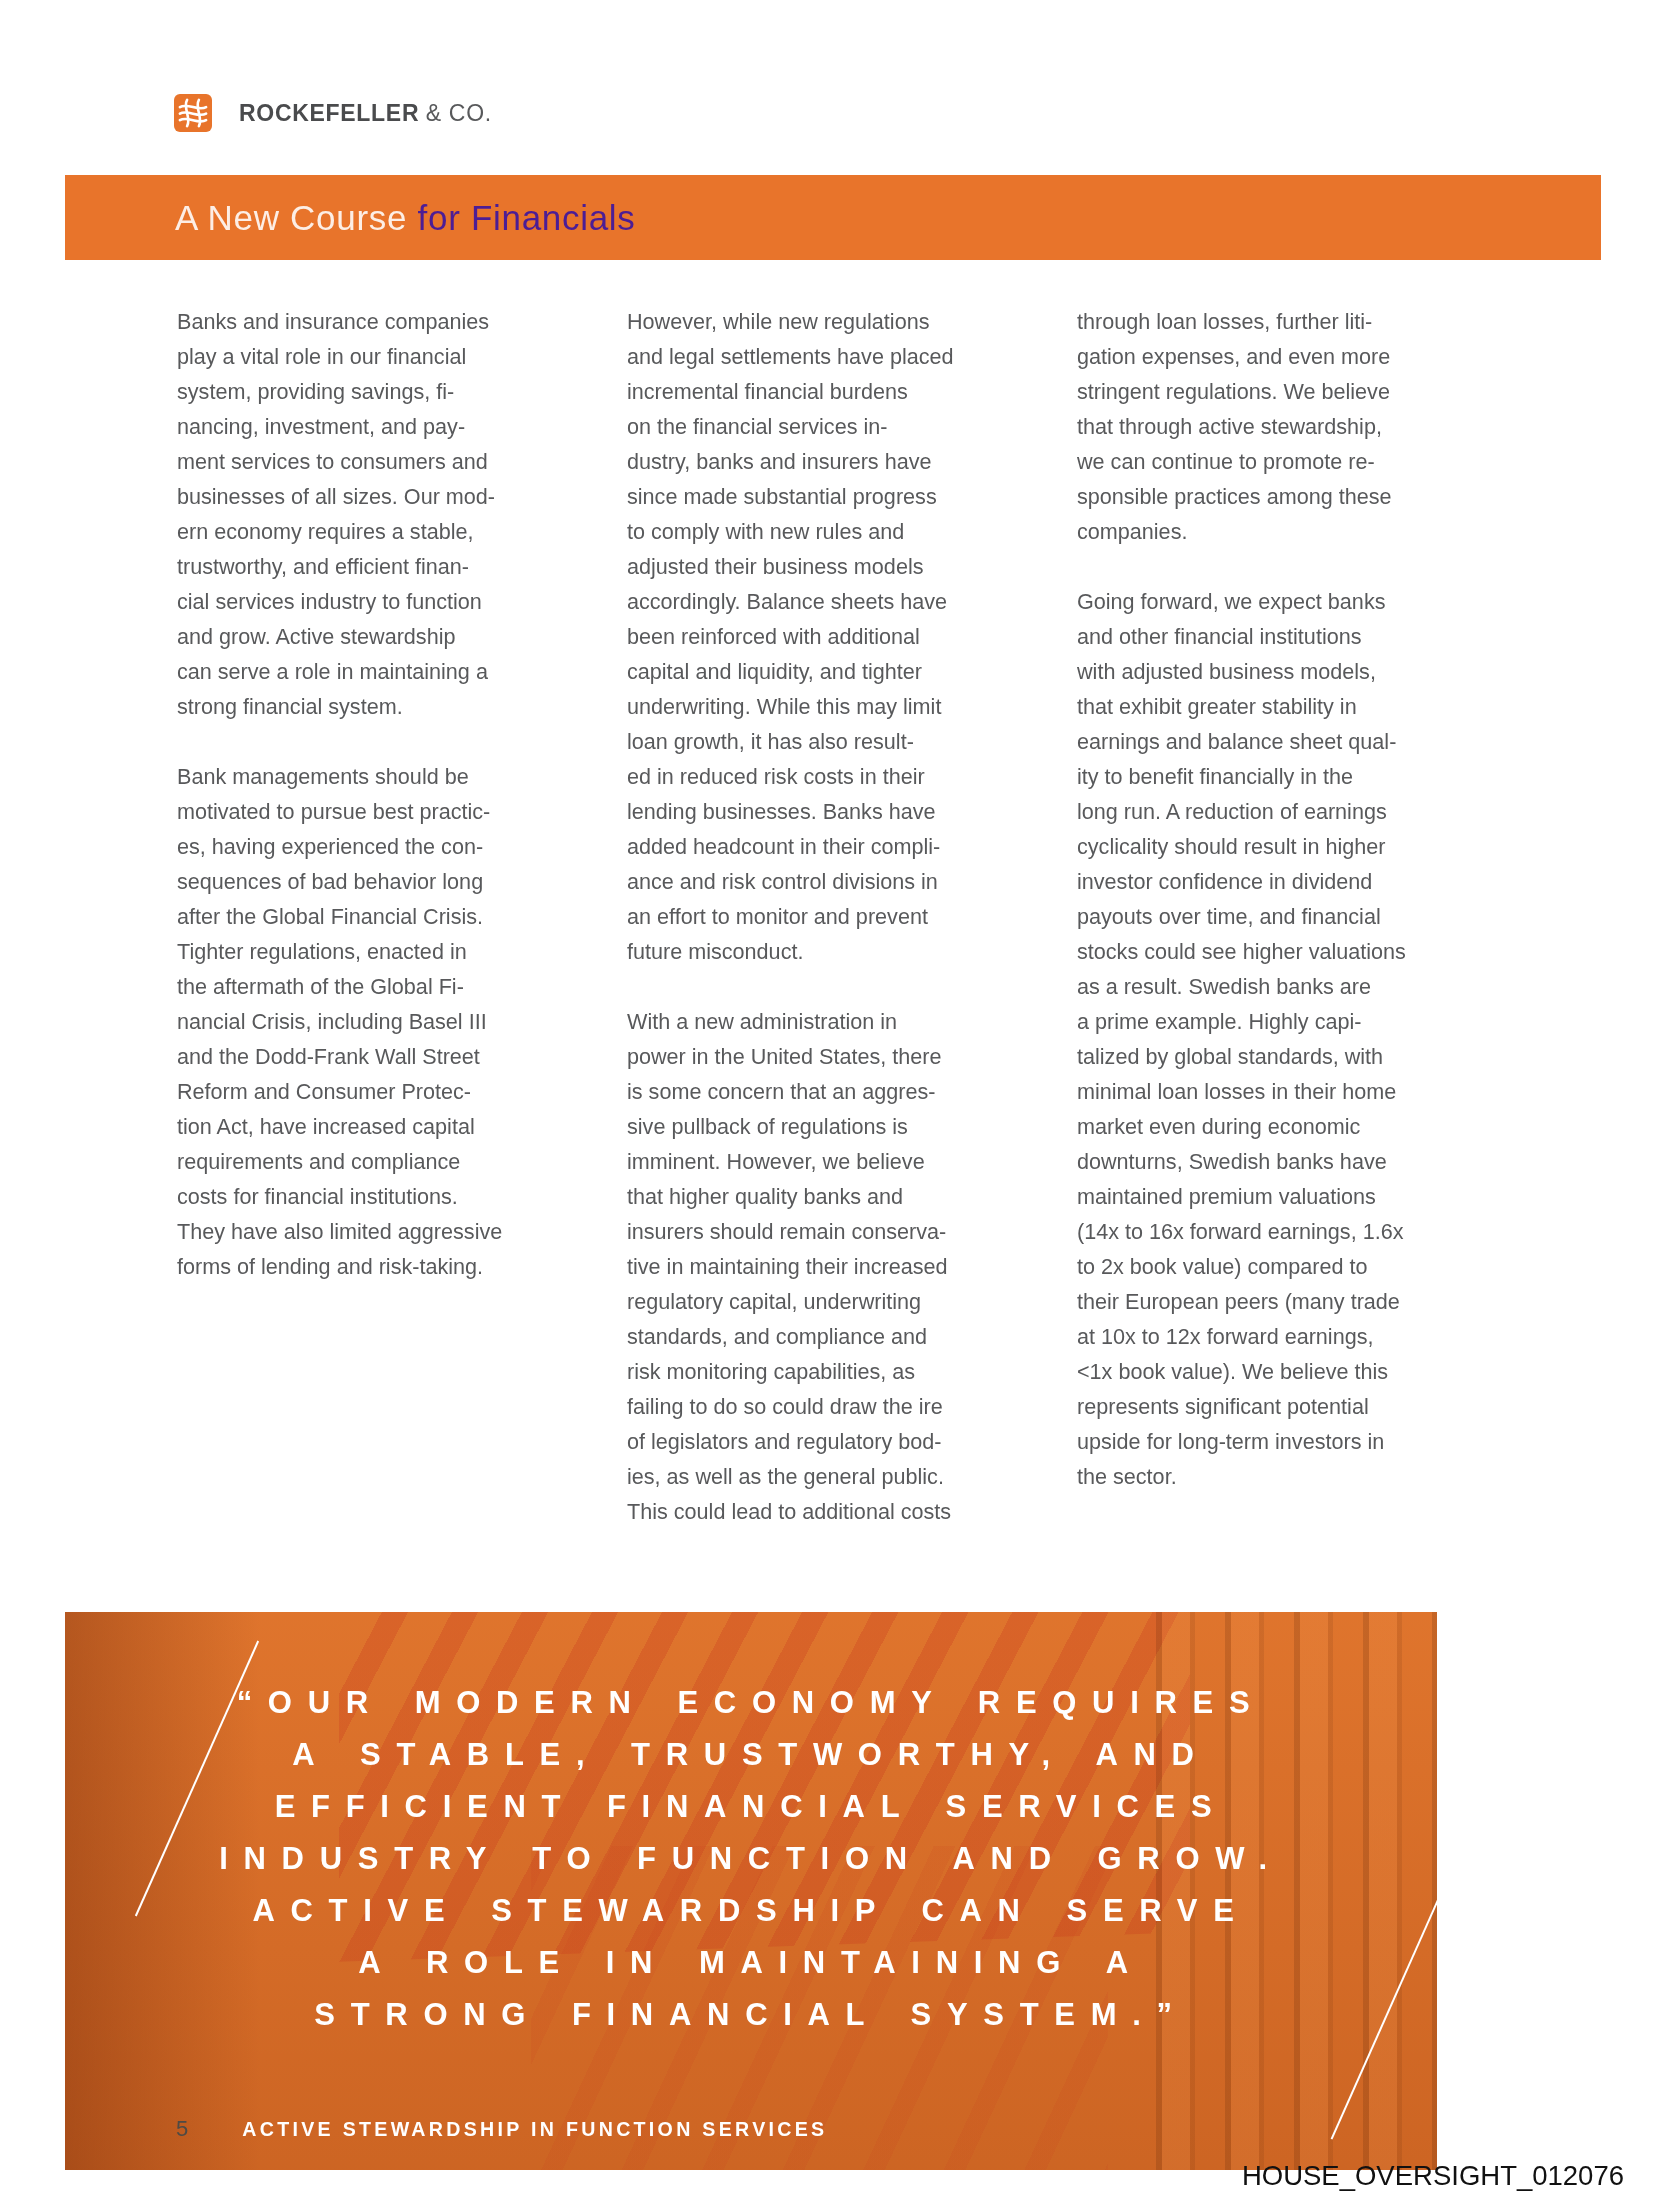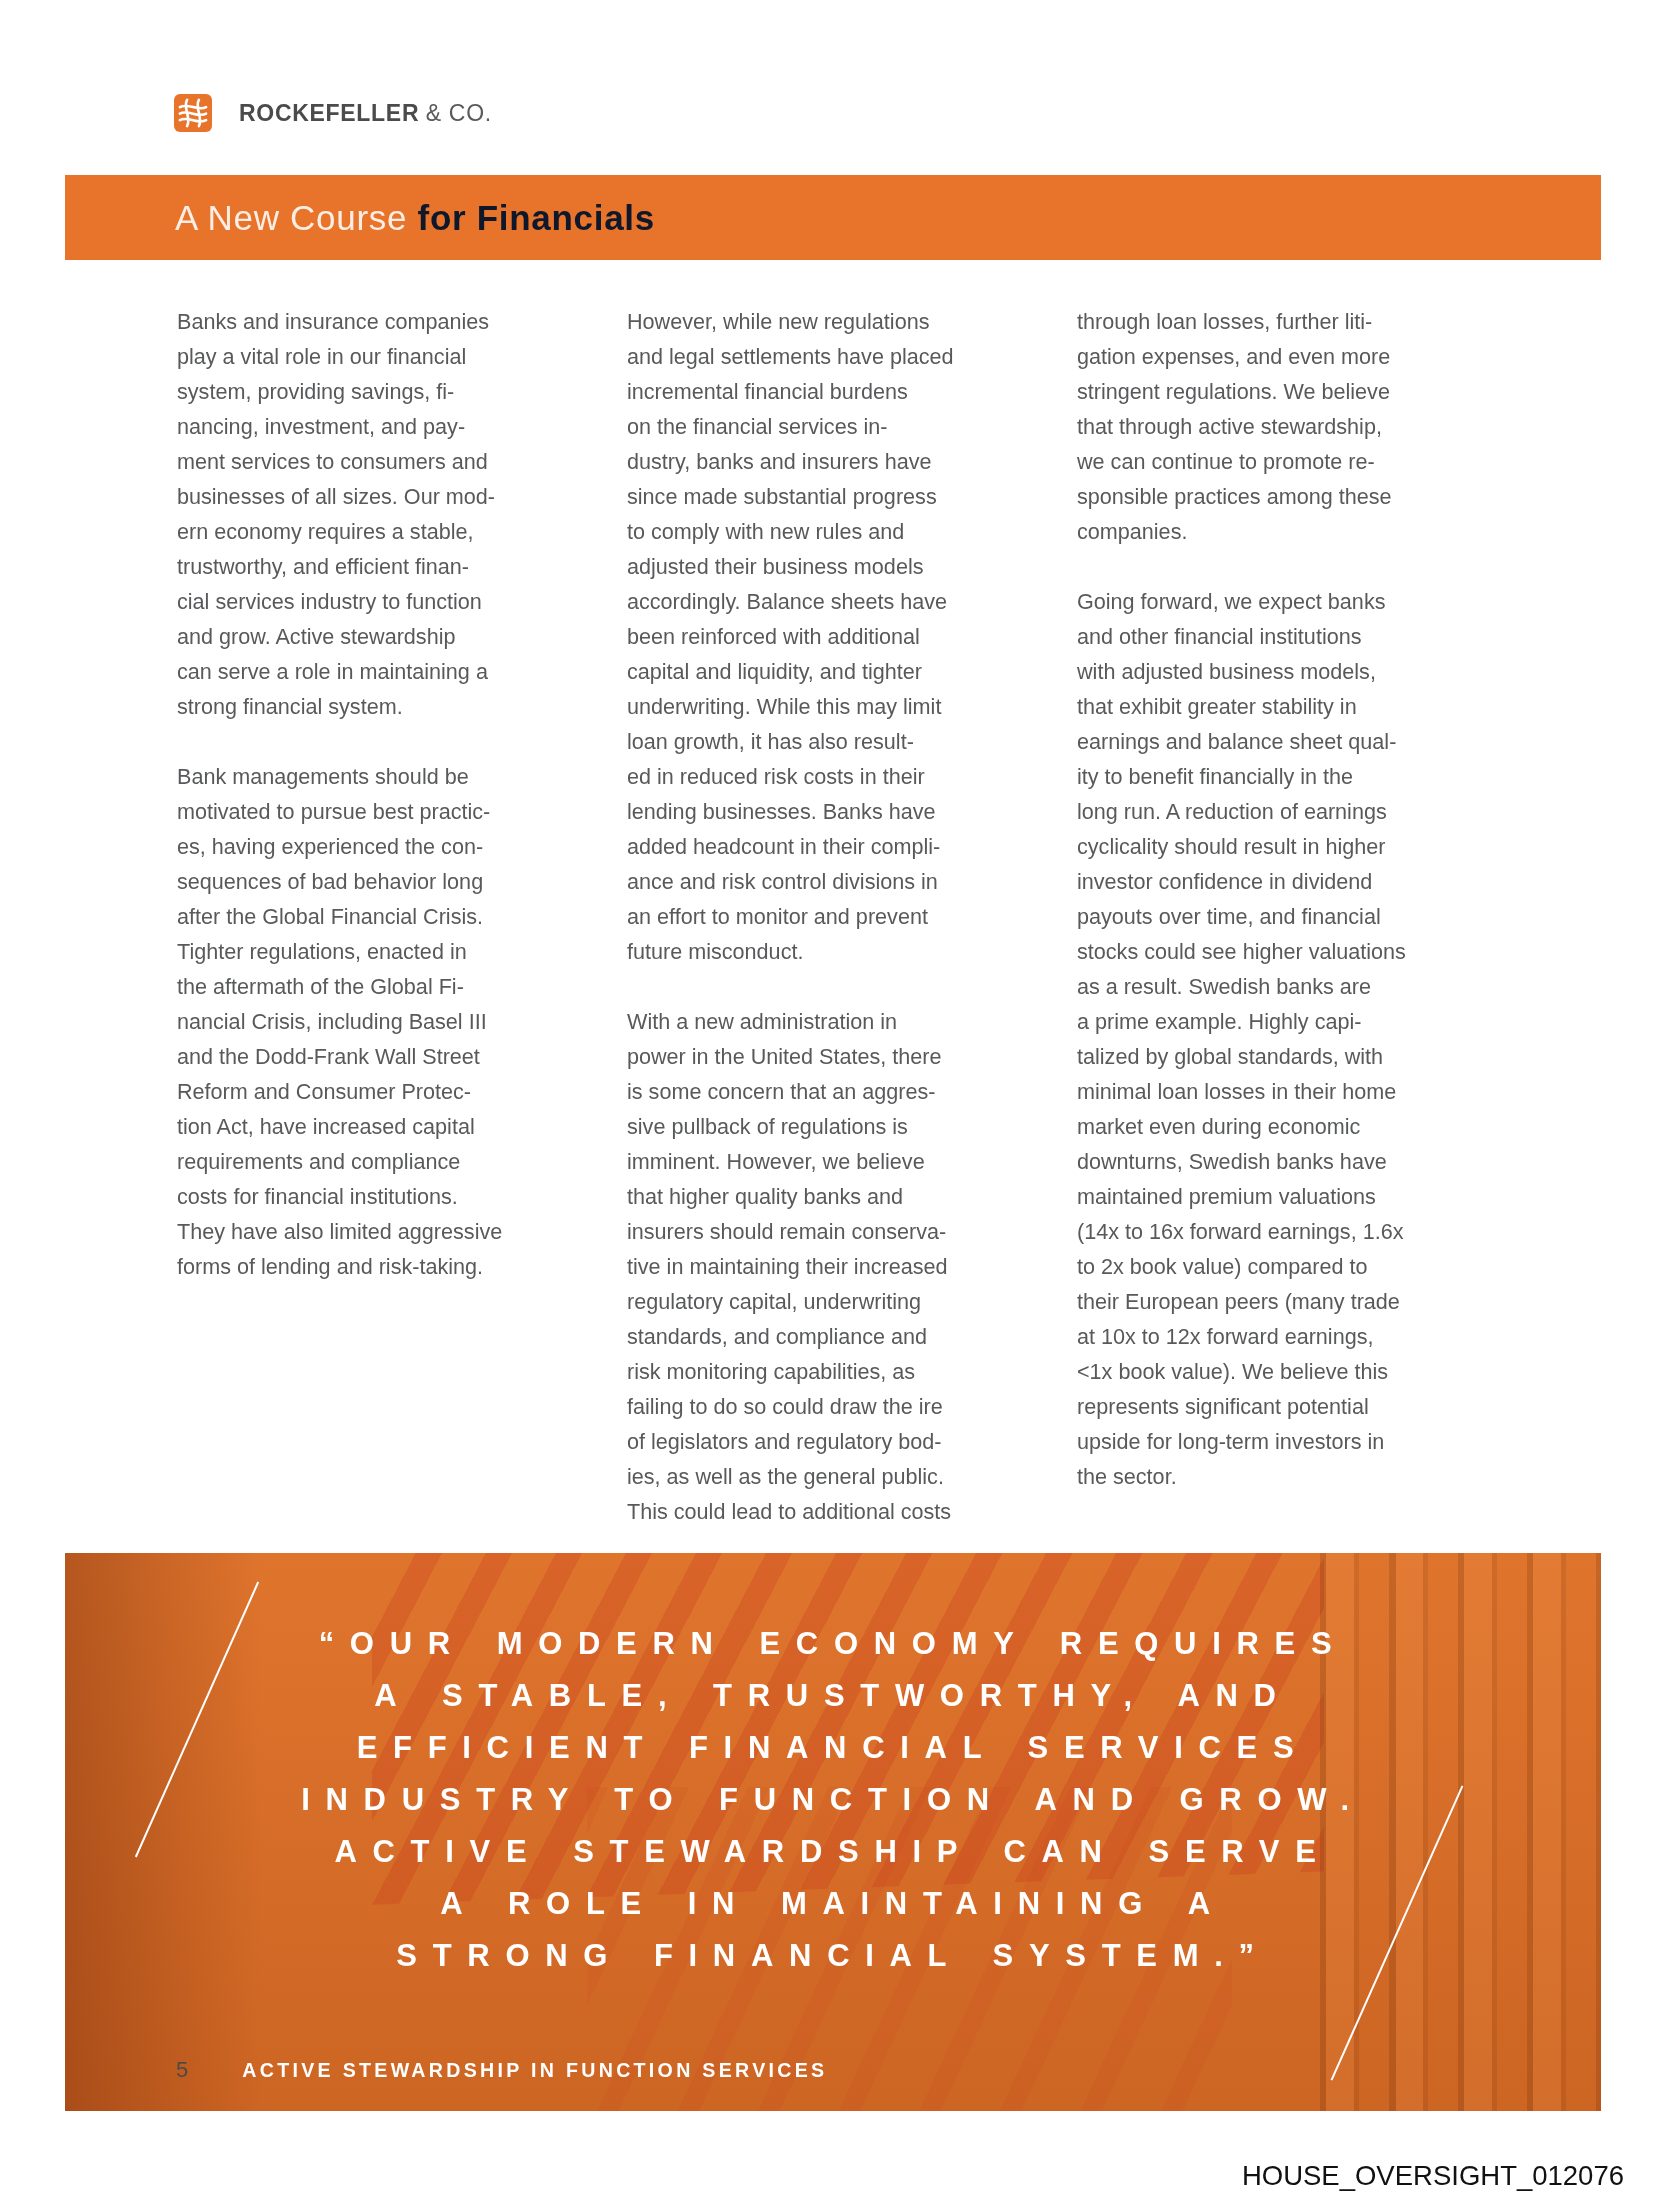--- a/index.html
+++ b/index.html
@@ -26,36 +26,36 @@
   
   .title-bar {
     position: absolute; left: 65px; top: 175px;
     width: 1536px; height: 85px;
     background: #E8742B;
     display: flex; align-items: center;
     padding-left: 110px; box-sizing: border-box;
   }
   .page-title { margin: 0; font-size: 35px; font-weight: 400; letter-spacing: 0.7px; }
   .title-light { color: rgba(255,255,255,0.88); font-weight: 400; }
-  .title-bold  { color: #0f172a; font-weight: 700; margin-left: 10.5px; margin-top: 7px; }
+  .title-bold  { color: #4c1d95; font-weight: 400; margin-left: 10.5px; margin-top: 7px; }
 
   
   .columns {
     position: absolute; left: 177px; top: 304px;
     width: 1316px;
     display: flex; gap: 38px;
   }
   .col { width: 412px; font-size: 21.6px; line-height: 35px; color: #58595B; }
   .col p { margin: 0 0 35px 0; white-space: pre-line; }
   .col p:last-child { margin-bottom: 0; }
 
   
   .quote-section {
-    position: absolute; left: 65px; top: 1553px;
-    width: 1536px; height: 558px;
+    position: absolute; left: 65px; top: 1612px;
+    width: 1372px; height: 558px;
     background: #D96E28;
     overflow: hidden;
   }
   .quote-bg { position: absolute; pointer-events: none; }
   .bg-shade {
     inset: 0;
     background: linear-gradient(180deg, rgba(255,150,70,0.16), rgba(130,45,5,0.14));
   }
   .bg-left-band {
     left: 0; top: 0; bottom: 0; width: 196px;

